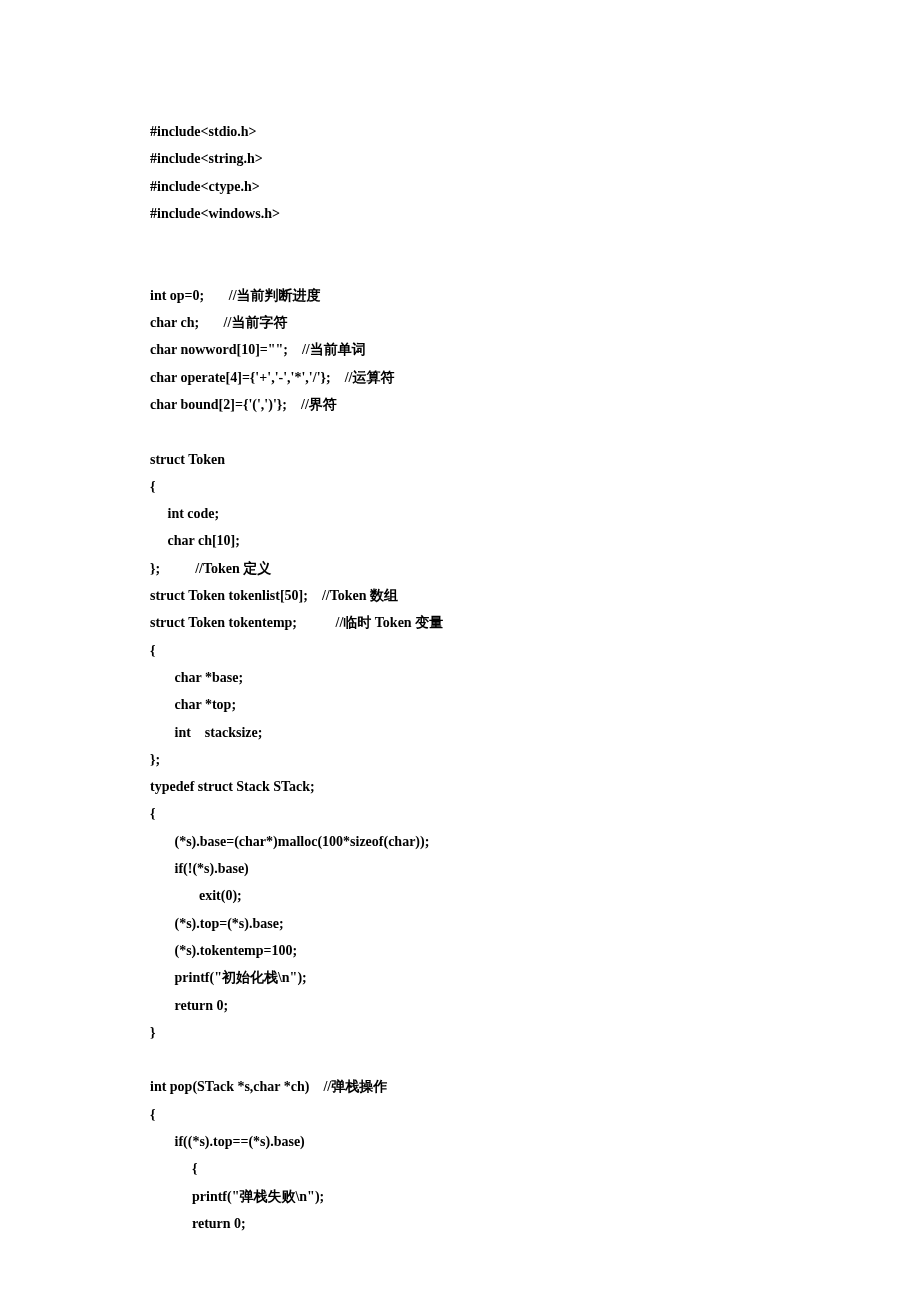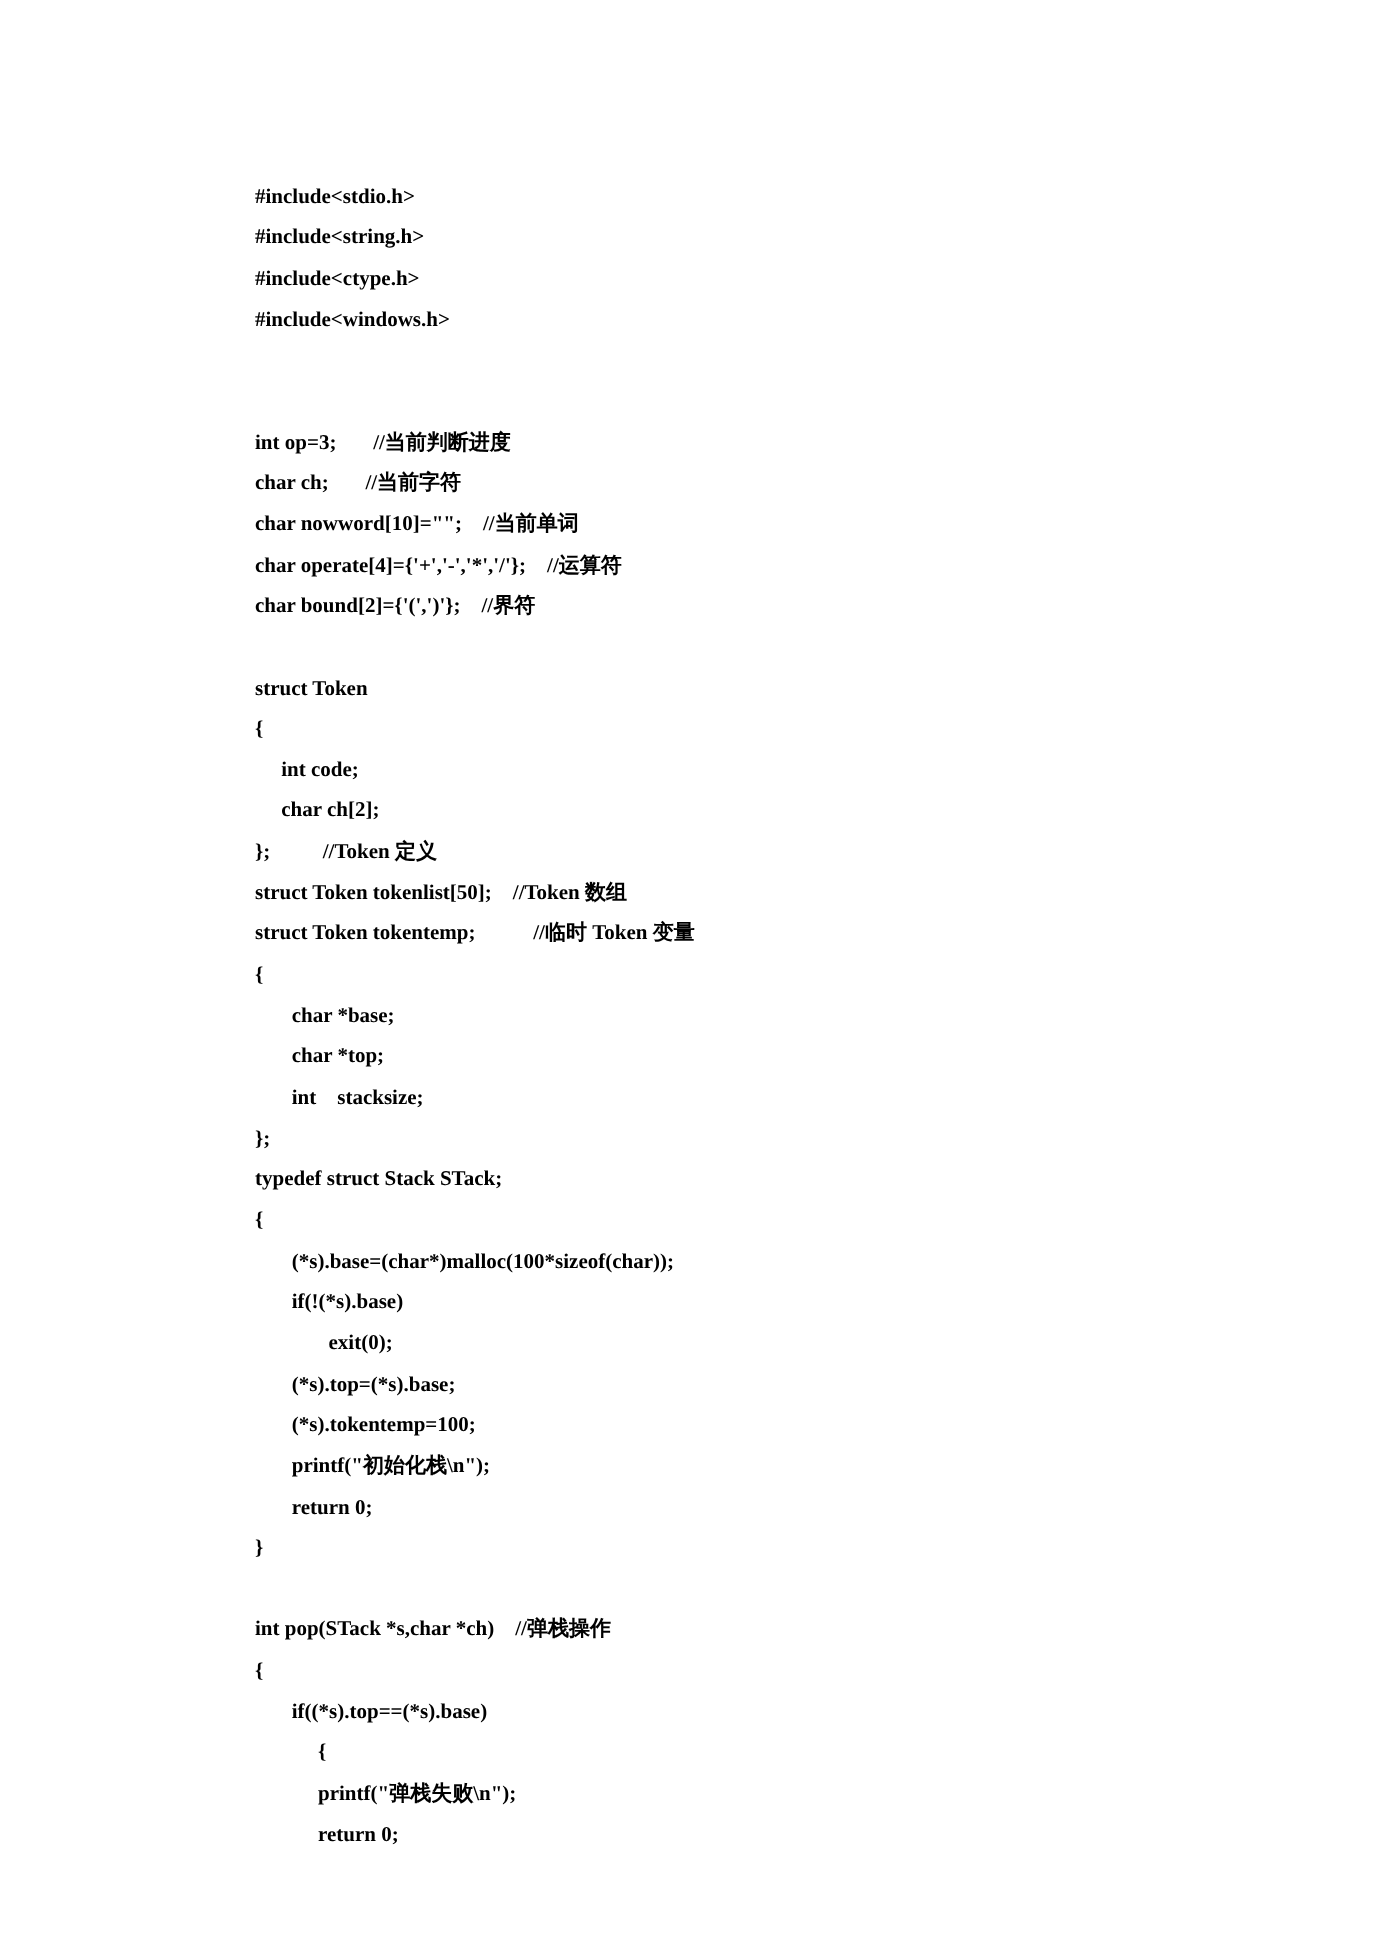--- a/index.html
+++ b/index.html
@@ -13,46 +13,45 @@
       font-size: 14px;
       font-weight: bold;
       color: #000000;
       width: 920px;
       padding: 118px 150px 80px 150px;
       line-height: 1.95;
     }
     .line {
       white-space: pre;
       min-height: 1.95em;
-      margin-left: 20px;
     }
     .blank {
       height: 1.95em;
     }
   </style>
 </head>
 <body>
 
 <div id="code-container">
     <div class="line">#include&lt;stdio.h&gt;</div>
     <div class="line">#include&lt;string.h&gt;</div>
     <div class="line">#include&lt;ctype.h&gt;</div>
     <div class="line">#include&lt;windows.h&gt;</div>
     <div class="blank"></div>
     <div class="blank"></div>
-    <div class="line">int op=3;       //当前判断进度</div>
+    <div class="line">int op=0;       //当前判断进度</div>
     <div class="line">char ch;       //当前字符</div>
     <div class="line">char nowword[10]="";    //当前单词</div>
     <div class="line">char operate[4]={'+','-','*','/'};    //运算符</div>
     <div class="line">char bound[2]={'(',')'};    //界符</div>
     <div class="blank"></div>
     <div class="line">struct Token</div>
     <div class="line">{</div>
     <div class="line">     int code;</div>
-    <div class="line">     char ch[2];</div>
+    <div class="line">     char ch[10];</div>
     <div class="line">};          //Token 定义</div>
     <div class="line">struct Token tokenlist[50];    //Token 数组</div>
     <div class="line">struct Token tokentemp;           //临时 Token 变量</div>
     <div class="line">{</div>
     <div class="line">       char *base;</div>
     <div class="line">       char *top;</div>
     <div class="line">       int    stacksize;</div>
     <div class="line">};</div>
     <div class="line">typedef struct Stack STack;</div>
     <div class="line">{</div>

